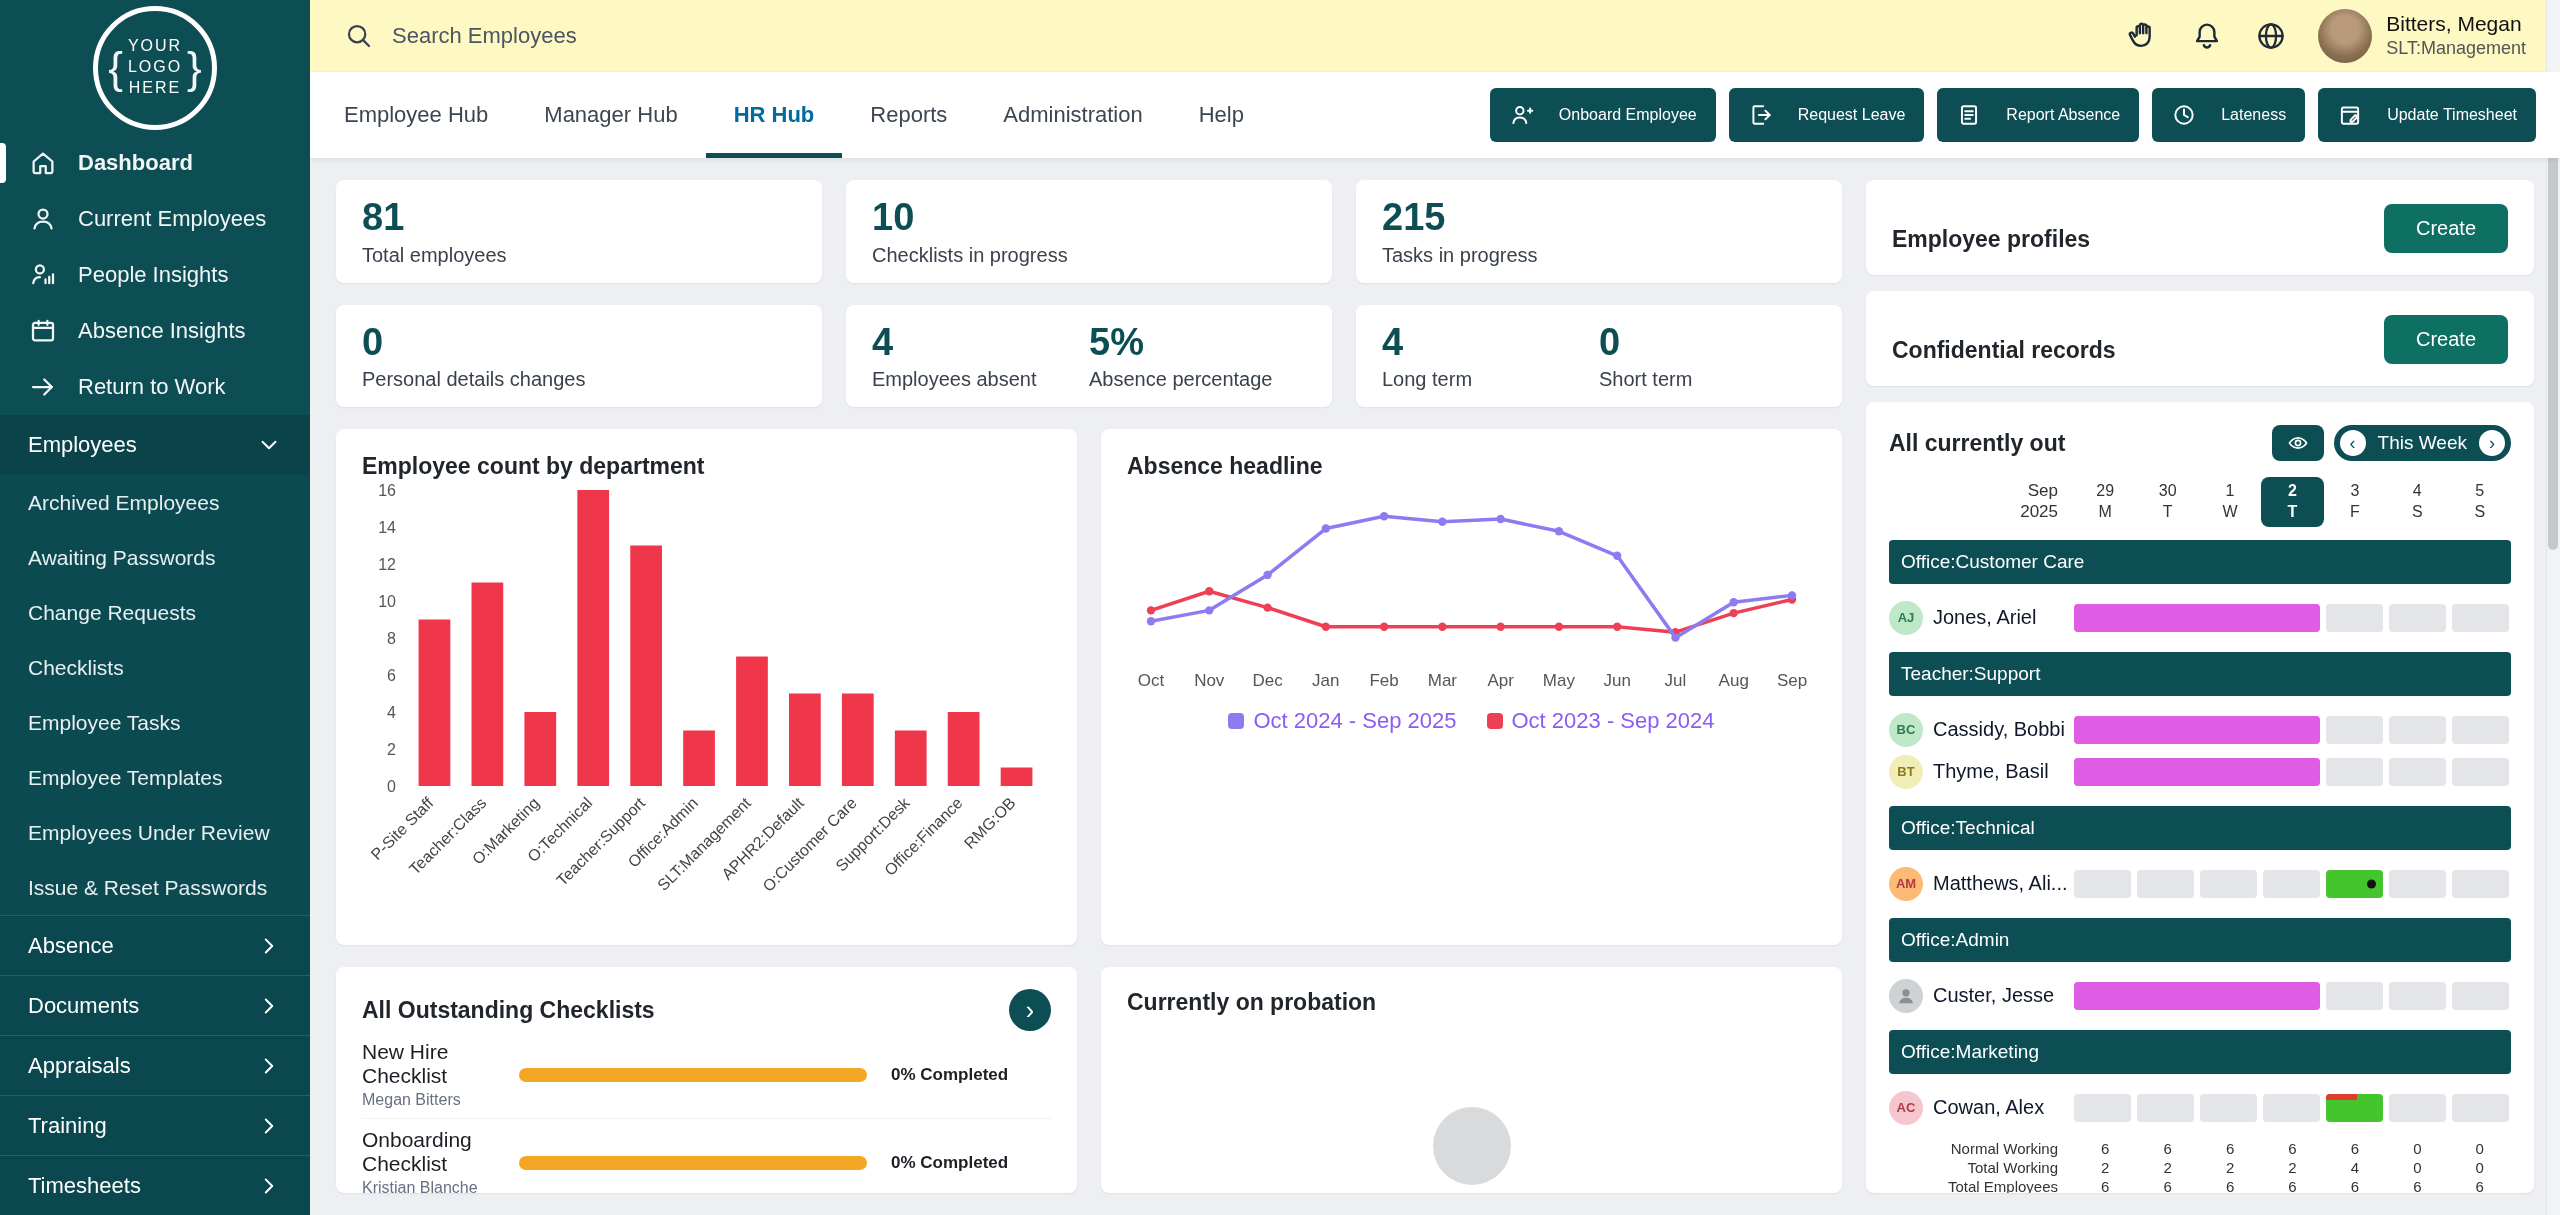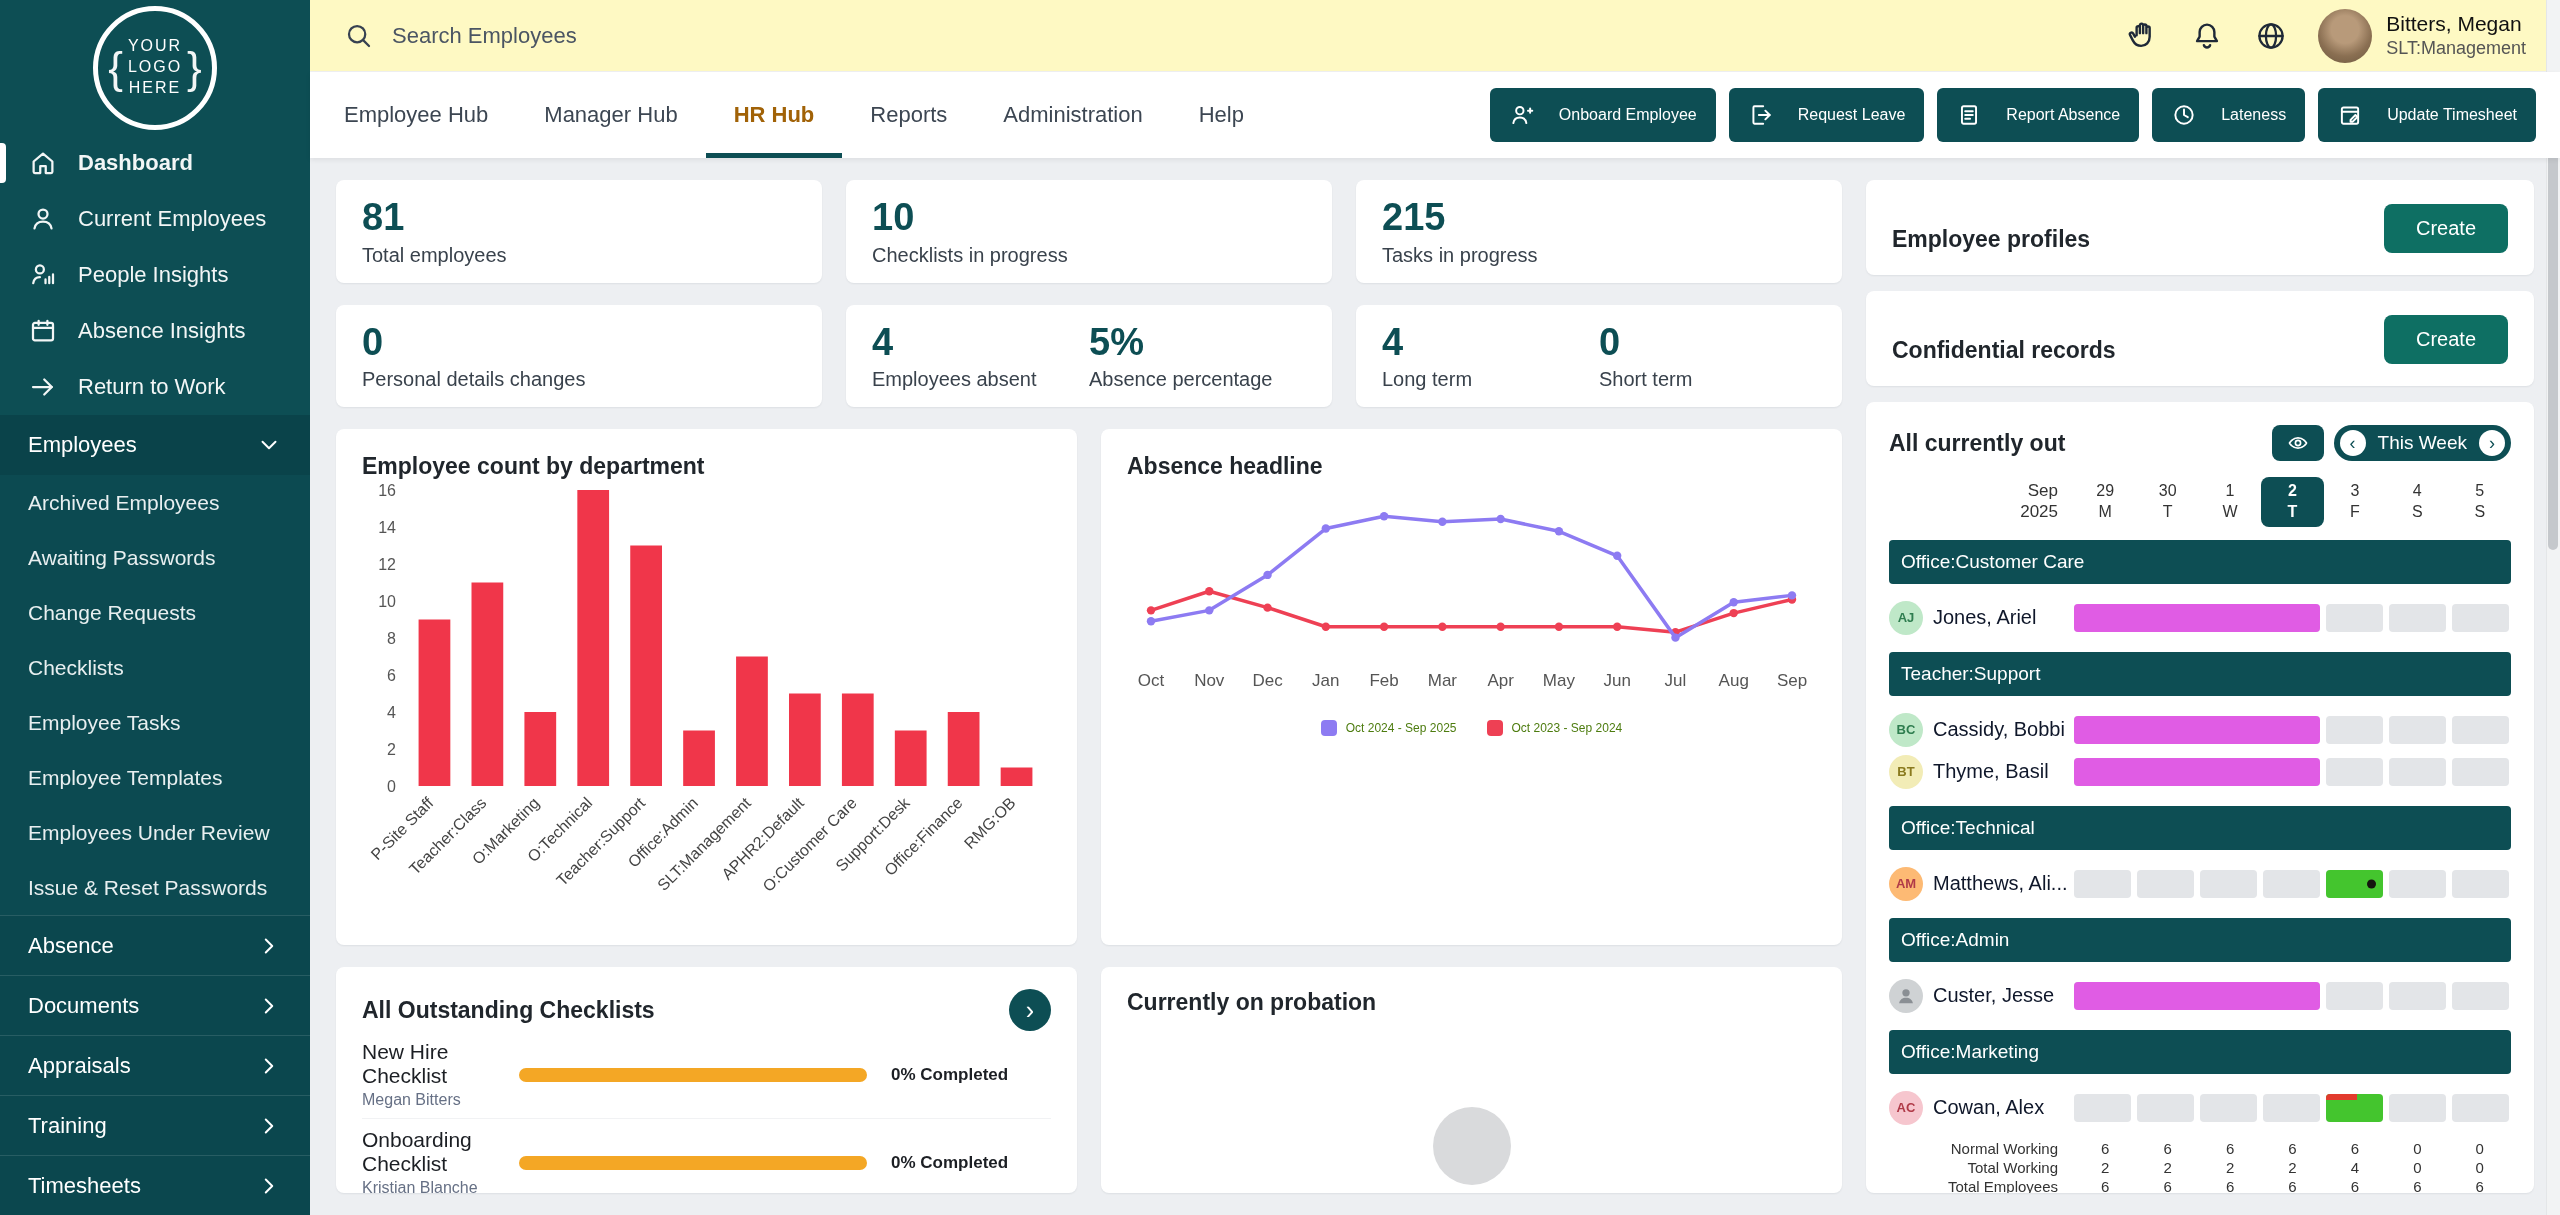--- a/index.html
+++ b/index.html
@@ -33,21 +33,21 @@
 .icon-btn{background:none;border:0;padding:0;cursor:pointer;color:#1f2937;display:flex}
 .icon-btn svg{width:34px;height:34px}
 .user{display:flex;align-items:center;gap:14px;cursor:pointer}
 .user-avatar{width:54px;height:54px;border-radius:50%;background:radial-gradient(circle at 50% 38%,#b89a7a 0 32%,#8a6f52 62%,#6b573f);overflow:hidden}
 .user-text .name{font-size:21px;color:#111}
 .user-text .role{font-size:18px;color:#555;margin-top:2px}
 
 .navrow{height:86px;background:#fff;display:flex;align-items:center;padding:0 24px 0 34px;box-shadow:0 2px 5px rgba(0,0,0,.07);position:relative;z-index:2}
 .tabs{display:flex;height:100%;margin-left:-28px}
 .tab{padding:0 28px;display:flex;align-items:center;font-size:22px;color:#3c4652;cursor:pointer;position:relative;white-space:nowrap}
-.tab.active{color:#a16207;font-weight:bold}
+.tab.active{color:#0369a1;font-weight:bold}
 .tab.active::after{content:"";position:absolute;left:0;right:0;bottom:0;height:5px;background:#0d4e54}
 .actions{margin-left:auto;display:flex;gap:13px}
 .action-btn{height:54px;background:#0d4e54;color:#fff;border:0;border-radius:6px;display:flex;align-items:center;gap:24px;padding:0 19px;font-size:16px;cursor:pointer;white-space:nowrap;font-family:"Liberation Sans",sans-serif}
 .action-btn svg{width:26px;height:26px}
 
 .content{flex:1;display:flex;gap:24px;padding:22px 26px;min-height:0;overflow:hidden}
 .left-col{flex:1;min-width:0;display:flex;flex-direction:column;gap:22px}
 .right-col{width:668px;min-width:668px;display:flex;flex-direction:column;gap:16px;min-height:0}
 .card{background:#fff;border-radius:8px;box-shadow:0 1px 2px rgba(16,24,40,.07)}
 
@@ -55,21 +55,21 @@
 .stats-row{display:flex;gap:24px}
 .stat-card{flex:1;display:flex;padding:16px 26px;min-height:95px}
 .stat-cell{flex:1}
 .stat-value{font-size:38px;font-weight:bold;color:#0d4e54;line-height:1.15}
 .stat-label{font-size:20px;color:#39424c;margin-top:4px}
 
 
 .charts-row{display:flex;gap:24px}
 .chart-card{flex:1;padding:24px 26px;height:516px;min-width:0;overflow:hidden}
 .card-title{font-size:23px;font-weight:bold;color:#20262c}
-.legend{display:flex;justify-content:center;gap:30px;font-size:12px;color:#4d7c0f;margin-top:16px}
+.legend{display:flex;justify-content:center;gap:30px;font-size:22px;color:#8b5cf6;margin-top:4px}
 .legend-item{display:flex;align-items:center}
 .legend-swatch{width:16px;height:16px;border-radius:4px;display:inline-block;margin-right:9px}
 
 
 .bottom-row{display:flex;gap:24px;flex:1;min-height:0}
 .checklist-card,.probation-card{flex:1;padding:22px 26px;overflow:hidden;position:relative}
 .card-head{display:flex;align-items:center;justify-content:space-between}
 .chev-btn{width:42px;height:42px;border-radius:50%;background:#0d4e54;color:#fff;border:0;font-size:25px;cursor:pointer;line-height:1}
 .ck-item{display:flex;align-items:center;gap:24px;padding:9px 0;border-bottom:1px solid #f1f2f4;min-height:60px}
 .ck-names{flex:1;min-width:0}

